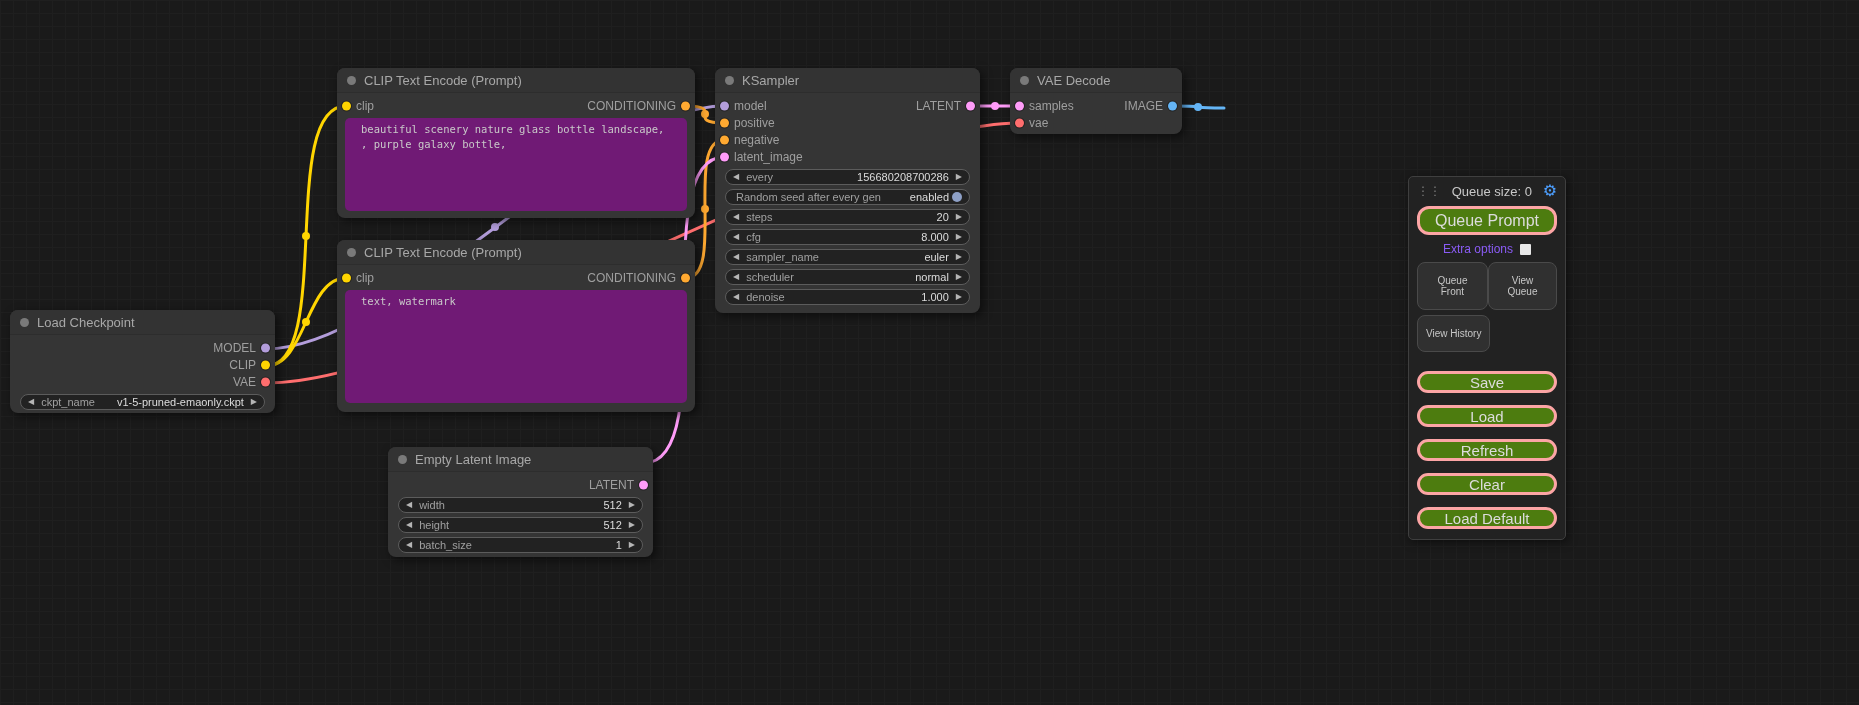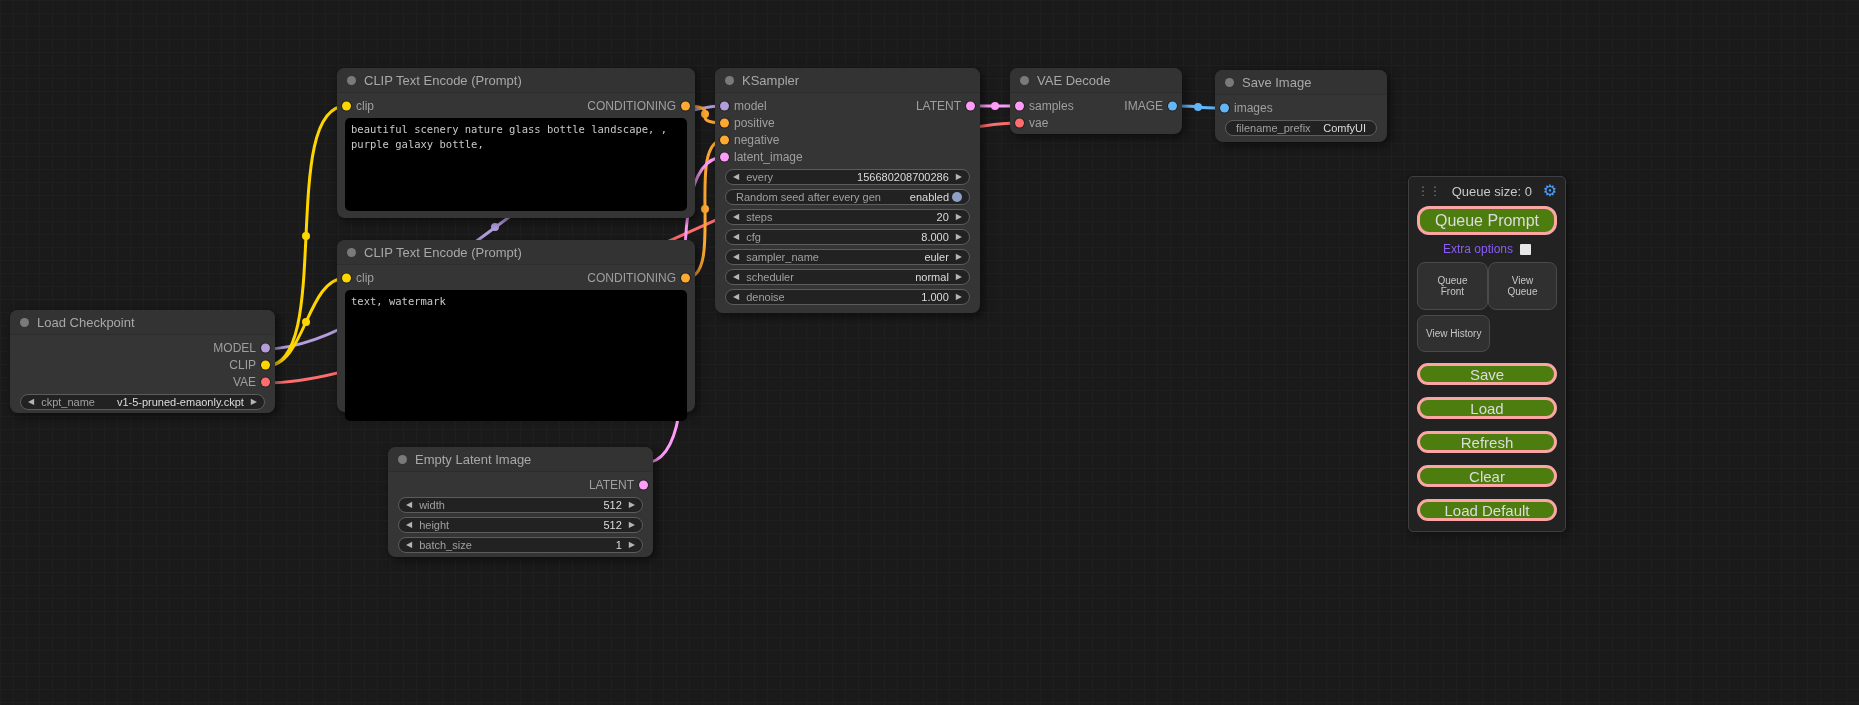--- a/index.html
+++ b/index.html
@@ -50,43 +50,43 @@
   }
   .widget:first-of-type { margin-top:2px; }
   .widget .arrow { font-size:8px; color:#b5b5b5; line-height:1; }
   .widget .w-label { flex:1; text-align:left; margin-left:7px; color:#a0a0a0; white-space:nowrap; }
   .widget .w-value { text-align:right; margin-right:7px; color:#dcdcdc; white-space:nowrap; }
   .widget.no-arrows .w-label { margin-left:3px; }
   .widget.no-arrows .w-value { margin-right:3px; }
   .toggle-dot { width:10px; height:10px; border-radius:50%; flex:none; }
 
   .prompt {
-    margin:4px 8px 0; background:#000000; border-radius:5px;
-    padding:4px 6px; overflow:hidden;
+    margin:4px 8px 0; background:#701a75; border-radius:5px;
+    padding:4px 16px; overflow:hidden;
     font-family:"DejaVu Sans Mono",monospace; font-size:10.5px;
     color:#c9c9c9; line-height:1.4; white-space:pre-wrap; word-break:break-word;
     cursor:text;
   }
 
   
   .queue-panel {
     position:absolute; left:1408px; top:176px; width:158px; z-index:3;
     background:#222222; border:1px solid #3f3f3f; border-radius:5px;
     padding:6px 8px 10px; box-shadow:2px 2px 10px rgba(0,0,0,.5);
   }
   .qp-header { display:flex; align-items:center; justify-content:space-between; color:#c8c8c8; font-size:13px; margin-bottom:7px; }
   .drag-handle { color:#7d7d7d; font-size:12px; letter-spacing:0; cursor:grab; }
   .gear { color:#4d9fff; font-size:16px; line-height:1; cursor:pointer; }
   .qp-btn {
     display:block; width:100%; background:#4d7c0f; border:3px solid #fca5a5;
     border-radius:12px; color:#dcdcdc; cursor:pointer; font-family:inherit;
   }
   .qp-big { height:29px; font-size:16px; margin-bottom:7px; }
   .qp-med { height:22px; font-size:15px; margin-top:12px; }
-  .qp-med.first { margin-top:11px; }
+  .qp-med.first { margin-top:19px; }
   .extra-row { display:flex; align-items:center; justify-content:center; gap:7px; color:#8b5cf6; font-size:12px; margin:2px 0 6px; }
   .checkbox { width:11px; height:11px; background:#e8e8e8; border-radius:1px; cursor:pointer; }
   .small-row { display:flex; justify-content:space-between; margin-bottom:5px; }
   .small-row.center { justify-content:flex-start; }
   .qp-small {
     background:#303030; border:1px solid #4a4a4a; border-radius:8px;
     color:#c7c7c7; font-size:10px; padding:12px 8px; cursor:pointer; font-family:inherit;
   }
 </style>
 </head>
@@ -165,21 +165,21 @@
       <span>CLIP Text Encode (Prompt)</span>
     </div>
     <div class="slots">
       <div class="slot duo">
         <span class="dot in" style="background: rgb(255, 213, 0);"></span>
         <span>clip</span>
         <span>CONDITIONING</span>
         <span class="dot out" style="background: rgb(255, 169, 49);"></span>
       </div>
     </div>
-    <div class="prompt" style="height:131px;">text, watermark</div>
+    <div class="prompt" style="height:113px;">text, watermark</div>
   </div>
 
   <div class="node" style="left:388px; top:447px; width:265px; height:110px;">
     <div class="node-title">
       <span class="title-dot"></span>
       <span>Empty Latent Image</span>
     </div>
     <div class="slots">
       <div class="slot out-only">
         <span>LATENT</span>
@@ -286,36 +286,20 @@
         <span>IMAGE</span>
         <span class="dot out" style="background: rgb(100, 181, 246);"></span>
       </div>
       <div class="slot in-only">
         <span class="dot in" style="background: rgb(255, 110, 110);"></span>
         <span>vae</span>
       </div>
     </div>
   </div>
 
-  <div class="node" style="left:1215px; top:70px; width:172px; height:72px;">
-    <div class="node-title">
-      <span class="title-dot"></span>
-      <span>Save Image</span>
-    </div>
-    <div class="slots">
-      <div class="slot in-only">
-        <span class="dot in" style="background: rgb(100, 181, 246);"></span>
-        <span>images</span>
-      </div>
-    </div>
-    <div class="widget no-arrows">
-      <span class="w-label">filename_prefix</span>
-      <span class="w-value">ComfyUI</span>
-    </div>
-  </div>
 
   <div class="queue-panel">
     <div class="qp-header">
       <span class="drag-handle">⋮⋮</span>
       <span>Queue size: 0</span>
       <span class="gear">⚙</span>
     </div>
     <button class="qp-btn qp-big">Queue Prompt</button>
     <div class="extra-row">
       <span>Extra options</span>

